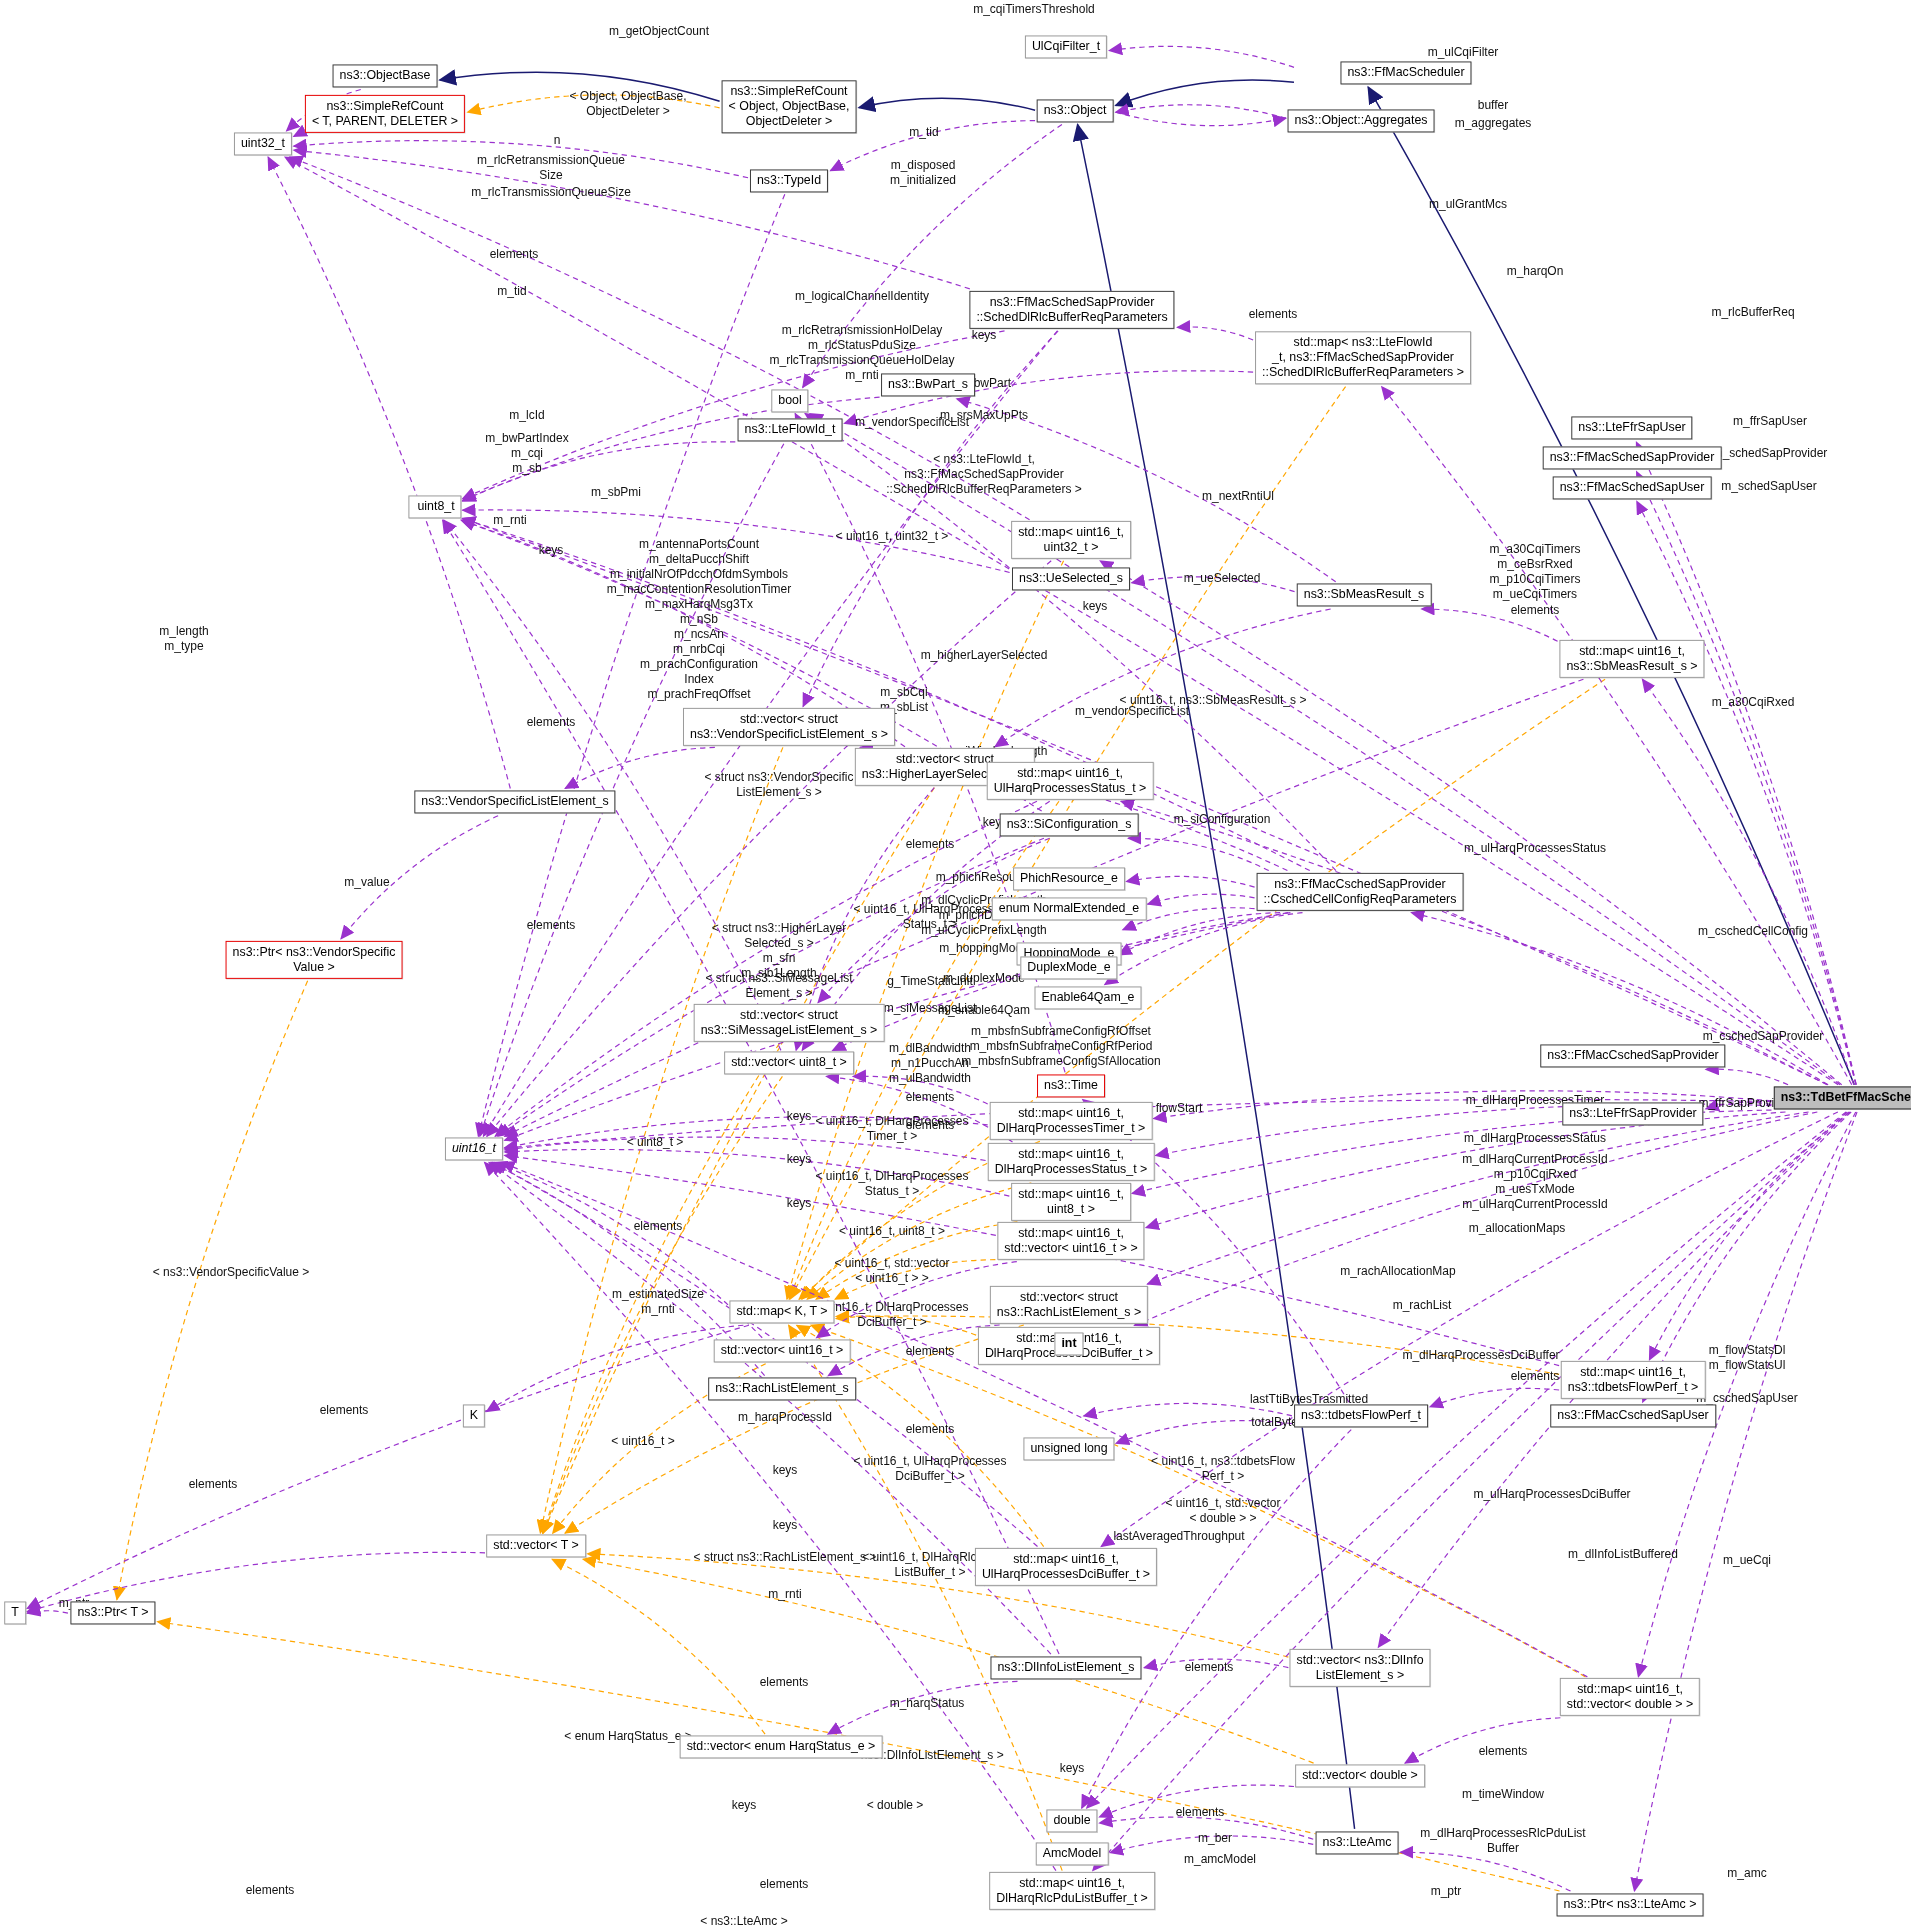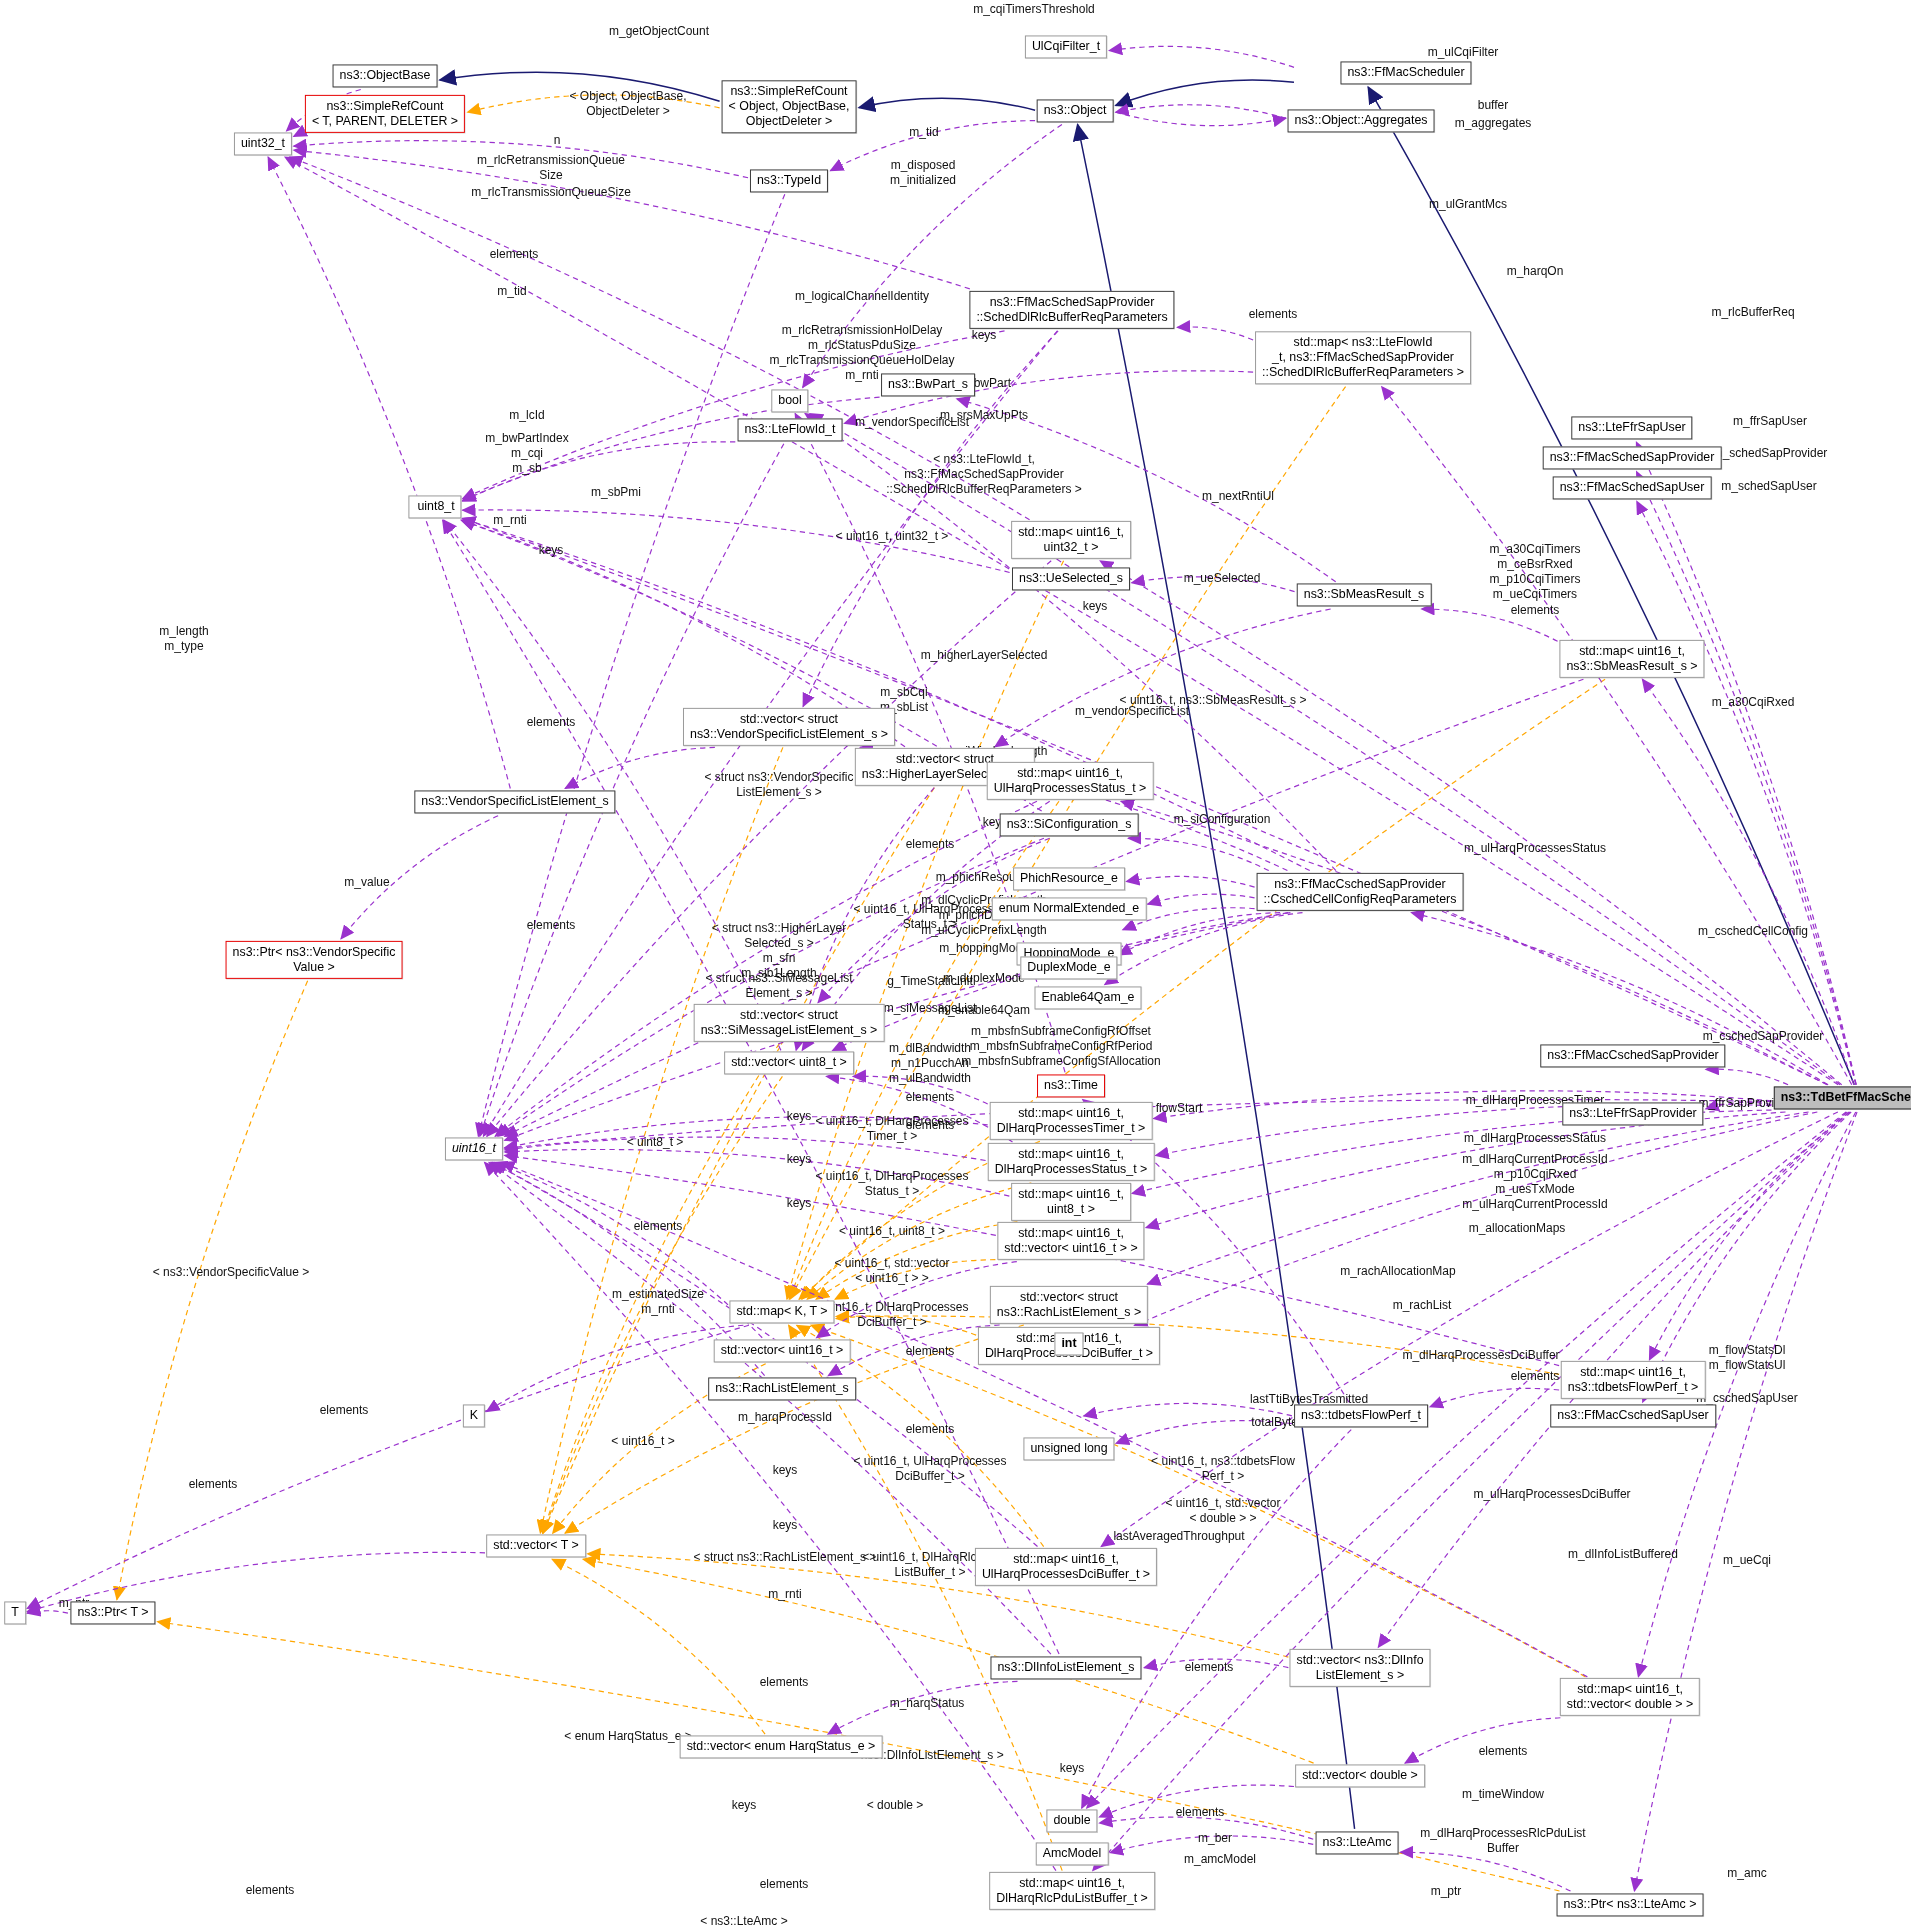--- a/index.html
+++ b/index.html
@@ -307,20 +307,31 @@
     <div class="elabel" style="left: 510px; top: 520px;">m_rnti</div>
     <div class="elabel" style="left: 551px; top: 550px;">keys</div>
     <div class="elabel" style="left: 892px; top: 536px;">&lt; uint16_t, uint32_t &gt;</div>
     <div class="elabel" style="left: 1770px; top: 421px;">m_ffrSapUser</div>
     <div class="elabel" style="left: 1770px; top: 453px;">m_schedSapProvider</div>
     <div class="elabel" style="left: 1769px; top: 486px;">m_schedSapUser</div>
     <div class="elabel" style="left: 1535px; top: 572px;">m_a30CqiTimers
 m_ceBsrRxed
 m_p10CqiTimers
 m_ueCqiTimers</div>
+    <div class="elabel" style="left: 699px; top: 619px;">m_antennaPortsCount
+m_deltaPucchShift
+m_initialNrOfPdcchOfdmSymbols
+m_macContentionResolutionTimer
+m_maxHarqMsg3Tx
+m_nSb
+m_ncsAn
+m_nrbCqi
+m_prachConfiguration
+Index
+m_prachFreqOffset</div>
     <div class="elabel" style="left: 1222px; top: 578px;">m_ueSelected</div>
     <div class="elabel" style="left: 1095px; top: 606px;">keys</div>
     <div class="elabel" style="left: 1535px; top: 610px;">elements</div>
     <div class="elabel" style="left: 984px; top: 655px;">m_higherLayerSelected</div>
     <div class="elabel" style="left: 1213px; top: 700px;">&lt; uint16_t, ns3::SbMeasResult_s &gt;</div>
     <div class="elabel" style="left: 1753px; top: 702px;">m_a30CqiRxed</div>
     <div class="elabel" style="left: 904px; top: 700px;">m_sbCqi
 m_sbList</div>
     <div class="elabel" style="left: 1132px; top: 711px;">m_vendorSpecificList</div>
     <div class="elabel" style="left: 551px; top: 722px;">elements</div>

